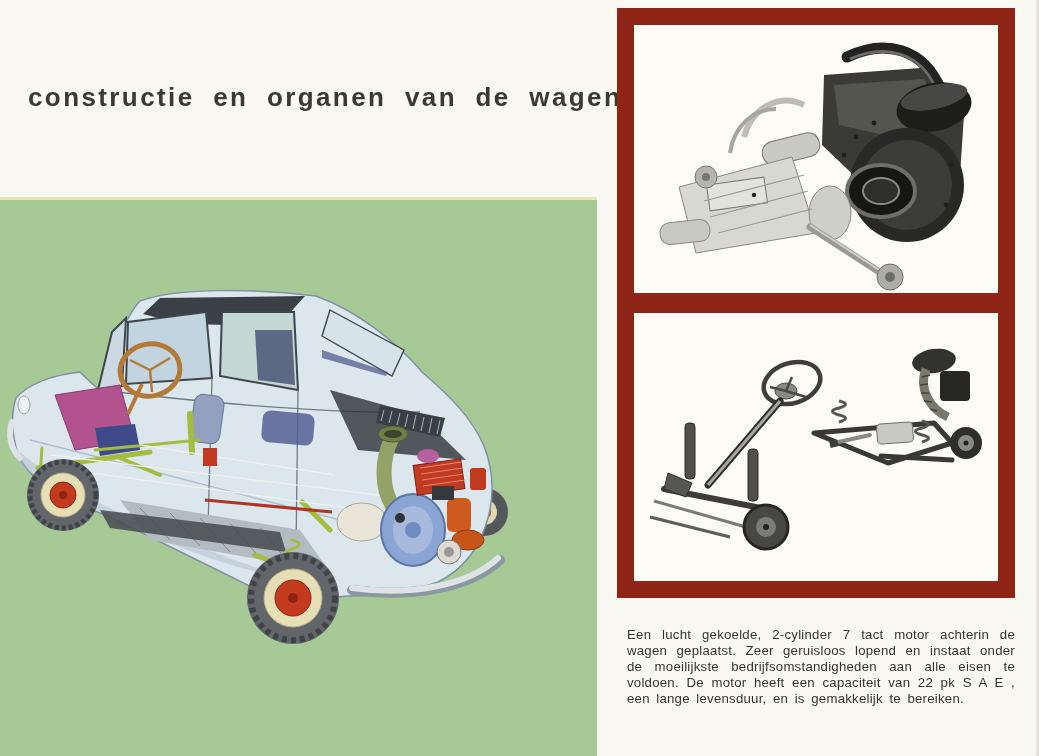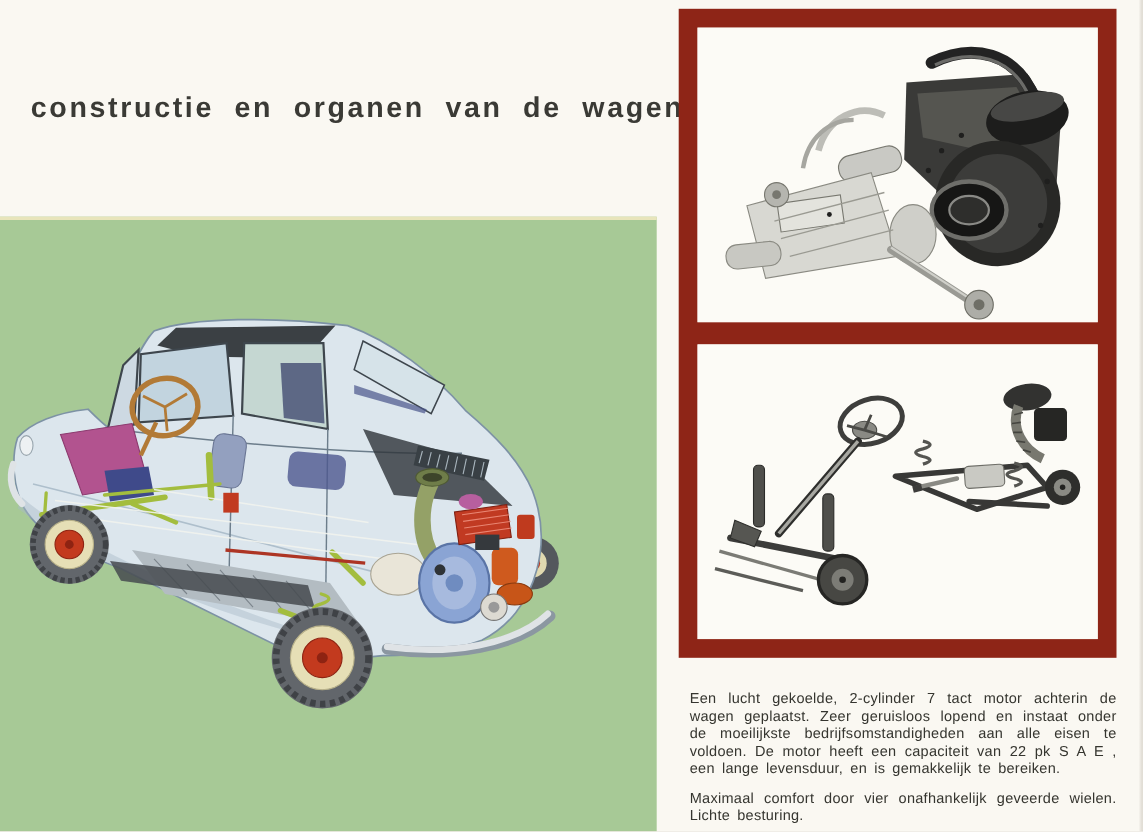--- a/index.html
+++ b/index.html
@@ -303,17 +303,16 @@
           <path d="M 200 130 L 236 122" stroke="#8a8a84" stroke-width="4" stroke-linecap="round"></path>
           <path d="M 196 132 l 8 -2" stroke="#3c3c3a" stroke-width="6"></path>
         </g>
       </svg>
     </div>
 
   </div>
 
   <div class="caption">
     <p>Een lucht gekoelde, 2-cylinder 7 tact motor achterin de wagen geplaatst. Zeer geruisloos lopend en instaat onder de moeilijkste bedrijfsomstandigheden aan alle eisen te voldoen. De motor heeft een capaciteit van 22 pk S A E , een lange levensduur, en is gemakkelijk te bereiken.</p>
-    <p>Maximaal comfort door vier onafhankelijk geveerde wielen. Lichte besturing.</p>
   </div>
 
   <div class="page-edge"></div>
 </div>
 
 </body></html>

